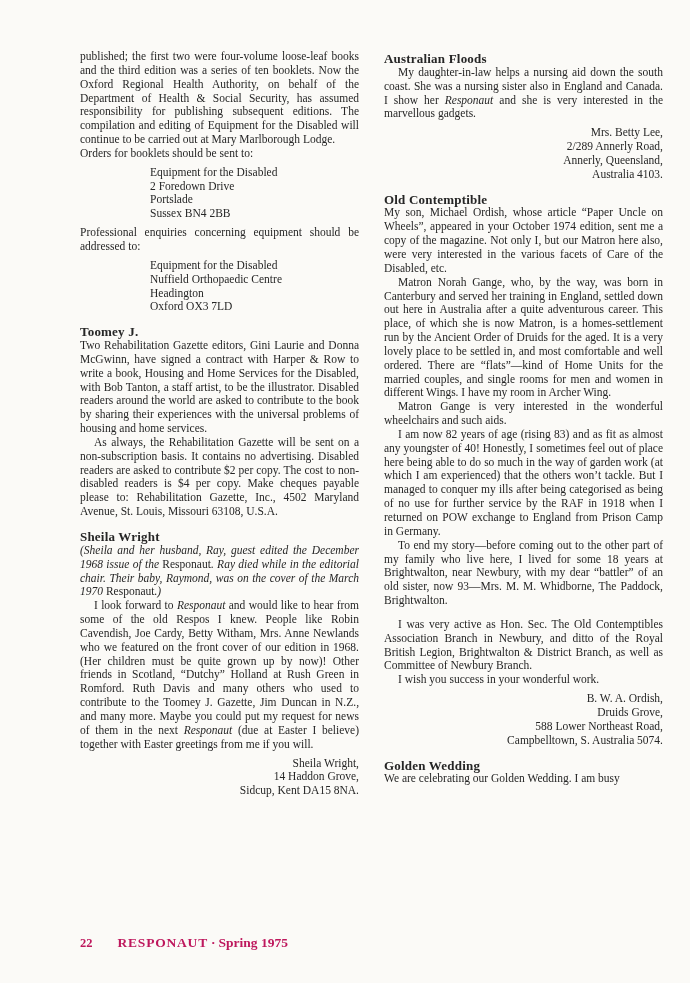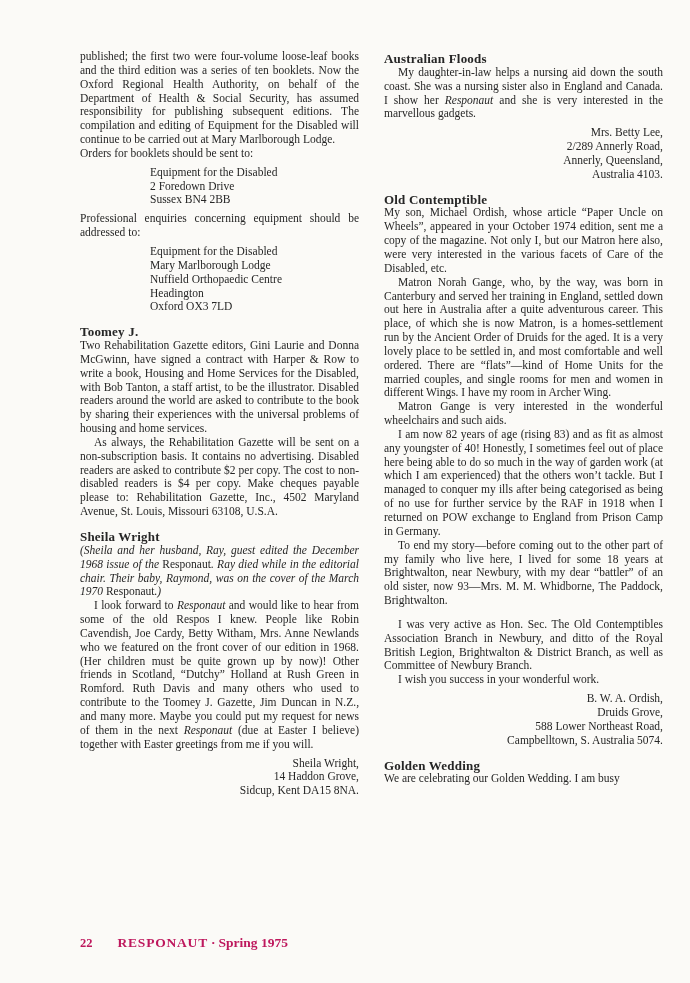--- a/index.html
+++ b/index.html
@@ -54,26 +54,26 @@
 </head>
 <body>
 
 <div>
   <div class="col" id="col-left">
       <p class="para"><span>published; the first two were four-volume loose-leaf books and the third edition was a series of ten booklets. Now the Oxford Regional Health Authority, on behalf of the Department of Health &amp; Social Security, has assumed responsibility for publishing subsequent editions. The compilation and editing of Equipment for the Disabled will continue to be carried out at Mary Marlborough Lodge.</span></p>
       <p class="para"><span>Orders for booklets should be sent to:</span></p>
       <div class="address">
         <div class="line">Equipment for the Disabled</div>
         <div class="line">2 Foredown Drive</div>
+        <div class="line">Portslade</div>
         <div class="line">Sussex BN4 2BB</div>
       </div>
       <p class="para"><span>Professional enquiries concerning equipment should be addressed to:</span></p>
       <div class="address">
         <div class="line">Equipment for the Disabled</div>
-        <div class="line">Mary Marlborough Lodge</div>
         <div class="line">Nuffield Orthopaedic Centre</div>
         <div class="line">Headington</div>
         <div class="line">Oxford OX3 7LD</div>
       </div>
       <h3 class="heading">Toomey J.</h3>
       <p class="para"><span>Two Rehabilitation Gazette editors, Gini Laurie and Donna McGwinn, have signed a contract with Harper &amp; Row to write a book, Housing and Home Services for the Disabled, with Bob Tanton, a staff artist, to be the illustrator. Disabled readers around the world are asked to contribute to the book by sharing their experiences with the universal problems of housing and home services.</span></p>
       <p class="para indent"><span>As always, the Rehabilitation Gazette will be sent on a non-subscription basis. It contains no advertising. Disabled readers are asked to contribute $2 per copy. The cost to non-disabled readers is $4 per copy. Make cheques payable please to: Rehabilitation Gazette, Inc., 4502 Maryland Avenue, St. Louis, Missouri 63108, U.S.A.</span></p>
       <h3 class="heading">Sheila Wright</h3>
       <p class="note"><span>(Sheila and her husband, Ray, guest edited the December 1968 issue of the </span><span class="em">Responaut</span><span>. Ray died while in the editorial chair. Their baby, Raymond, was on the cover of the March 1970 </span><span class="em">Responaut</span><span>.)</span></p>
       <p class="para indent"><span>I look forward to </span><span class="em">Responaut</span><span> and would like to hear from some of the old Respos I knew. People like Robin Cavendish, Joe Cardy, Betty Witham, Mrs. Anne Newlands who we featured on the front cover of our edition in 1968. (Her children must be quite grown up by now)! Other friends in Scotland, “Dutchy” Holland at Rush Green in Romford. Ruth Davis and many others who used to contribute to the Toomey J. Gazette, Jim Duncan in N.Z., and many more. Maybe you could put my request for news of them in the next </span><span class="em">Responaut</span><span> (due at Easter I believe) together with Easter greetings from me if you will.</span></p>

